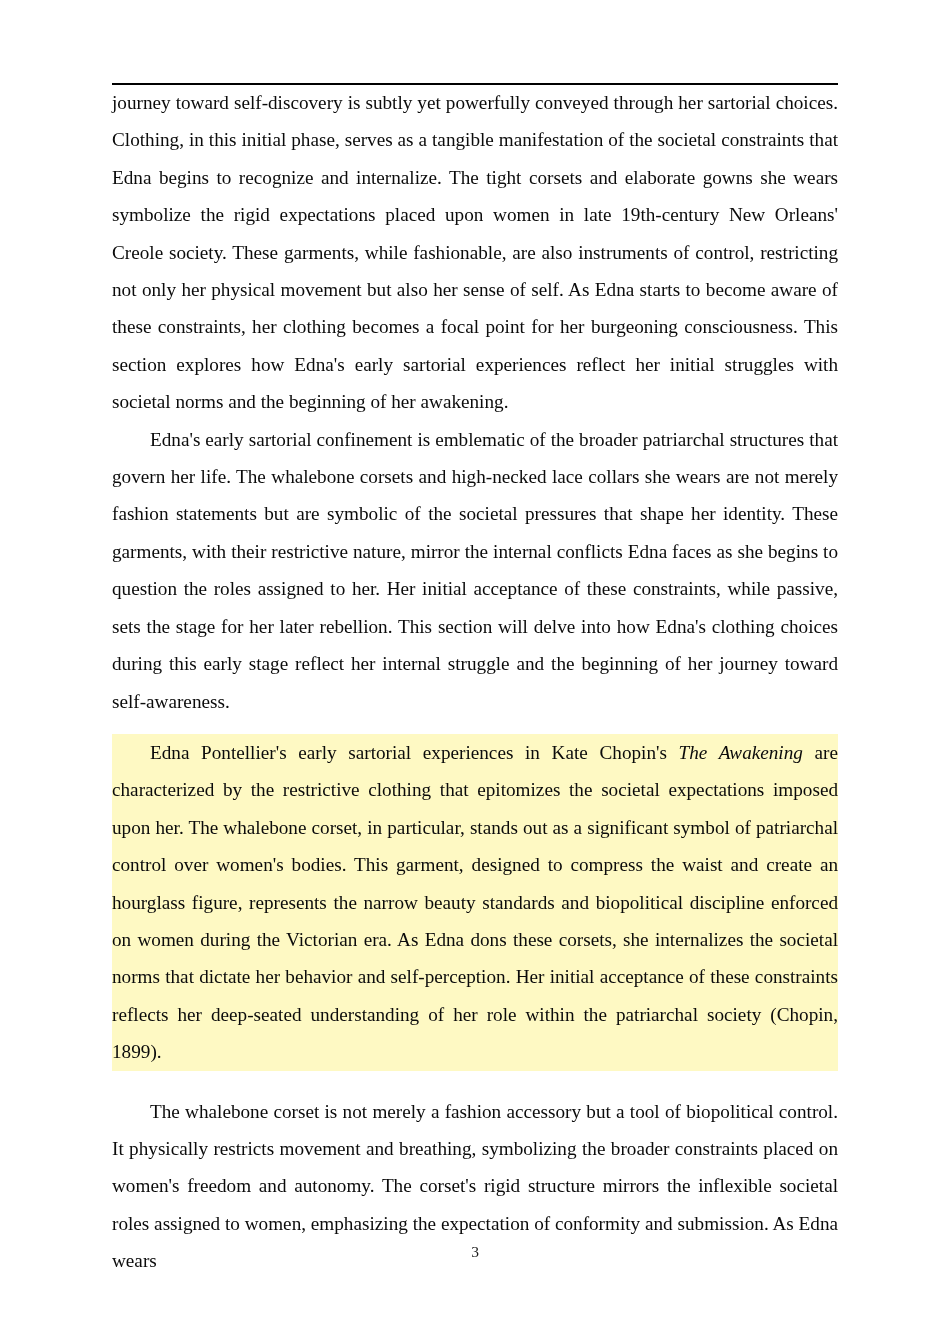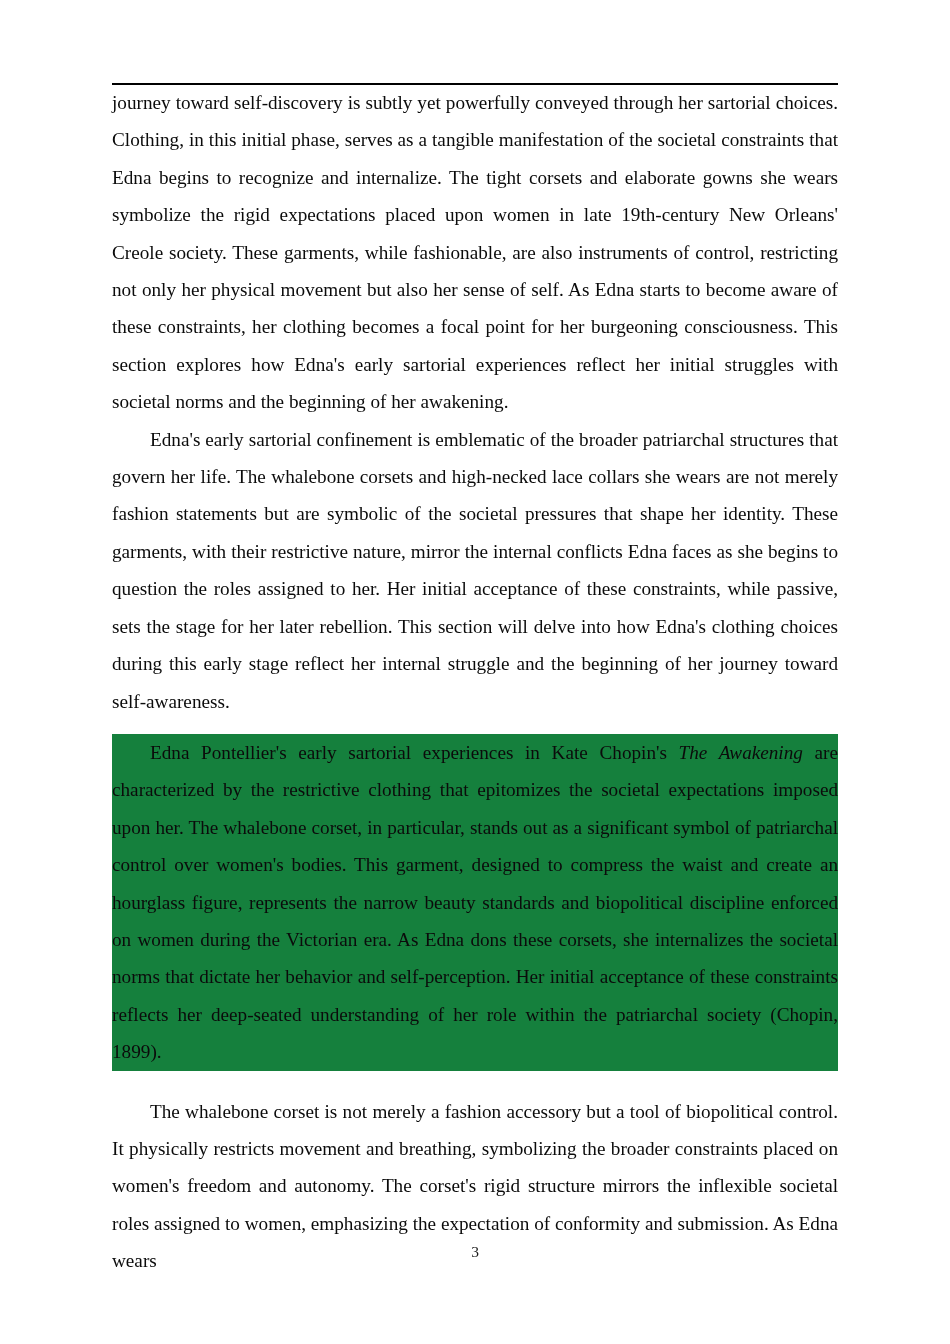--- a/index.html
+++ b/index.html
@@ -67,21 +67,21 @@
     margin: 6px 0 10px 0;
     font-size: 19.4px;
     line-height: 30px;
     font-weight: bold;
     text-align: left;
     color: #000000;
     font-family: "Liberation Serif", "DejaVu Serif", serif;
   }
 
   .tinted {
-    background: #15803d;
+    background: #fef9c3;
   }
 
   .spacer-sm { height: 14px; }
   .spacer-md { height: 22px; }
 
   em.title-italic {
     font-style: italic;
   }
 
   

